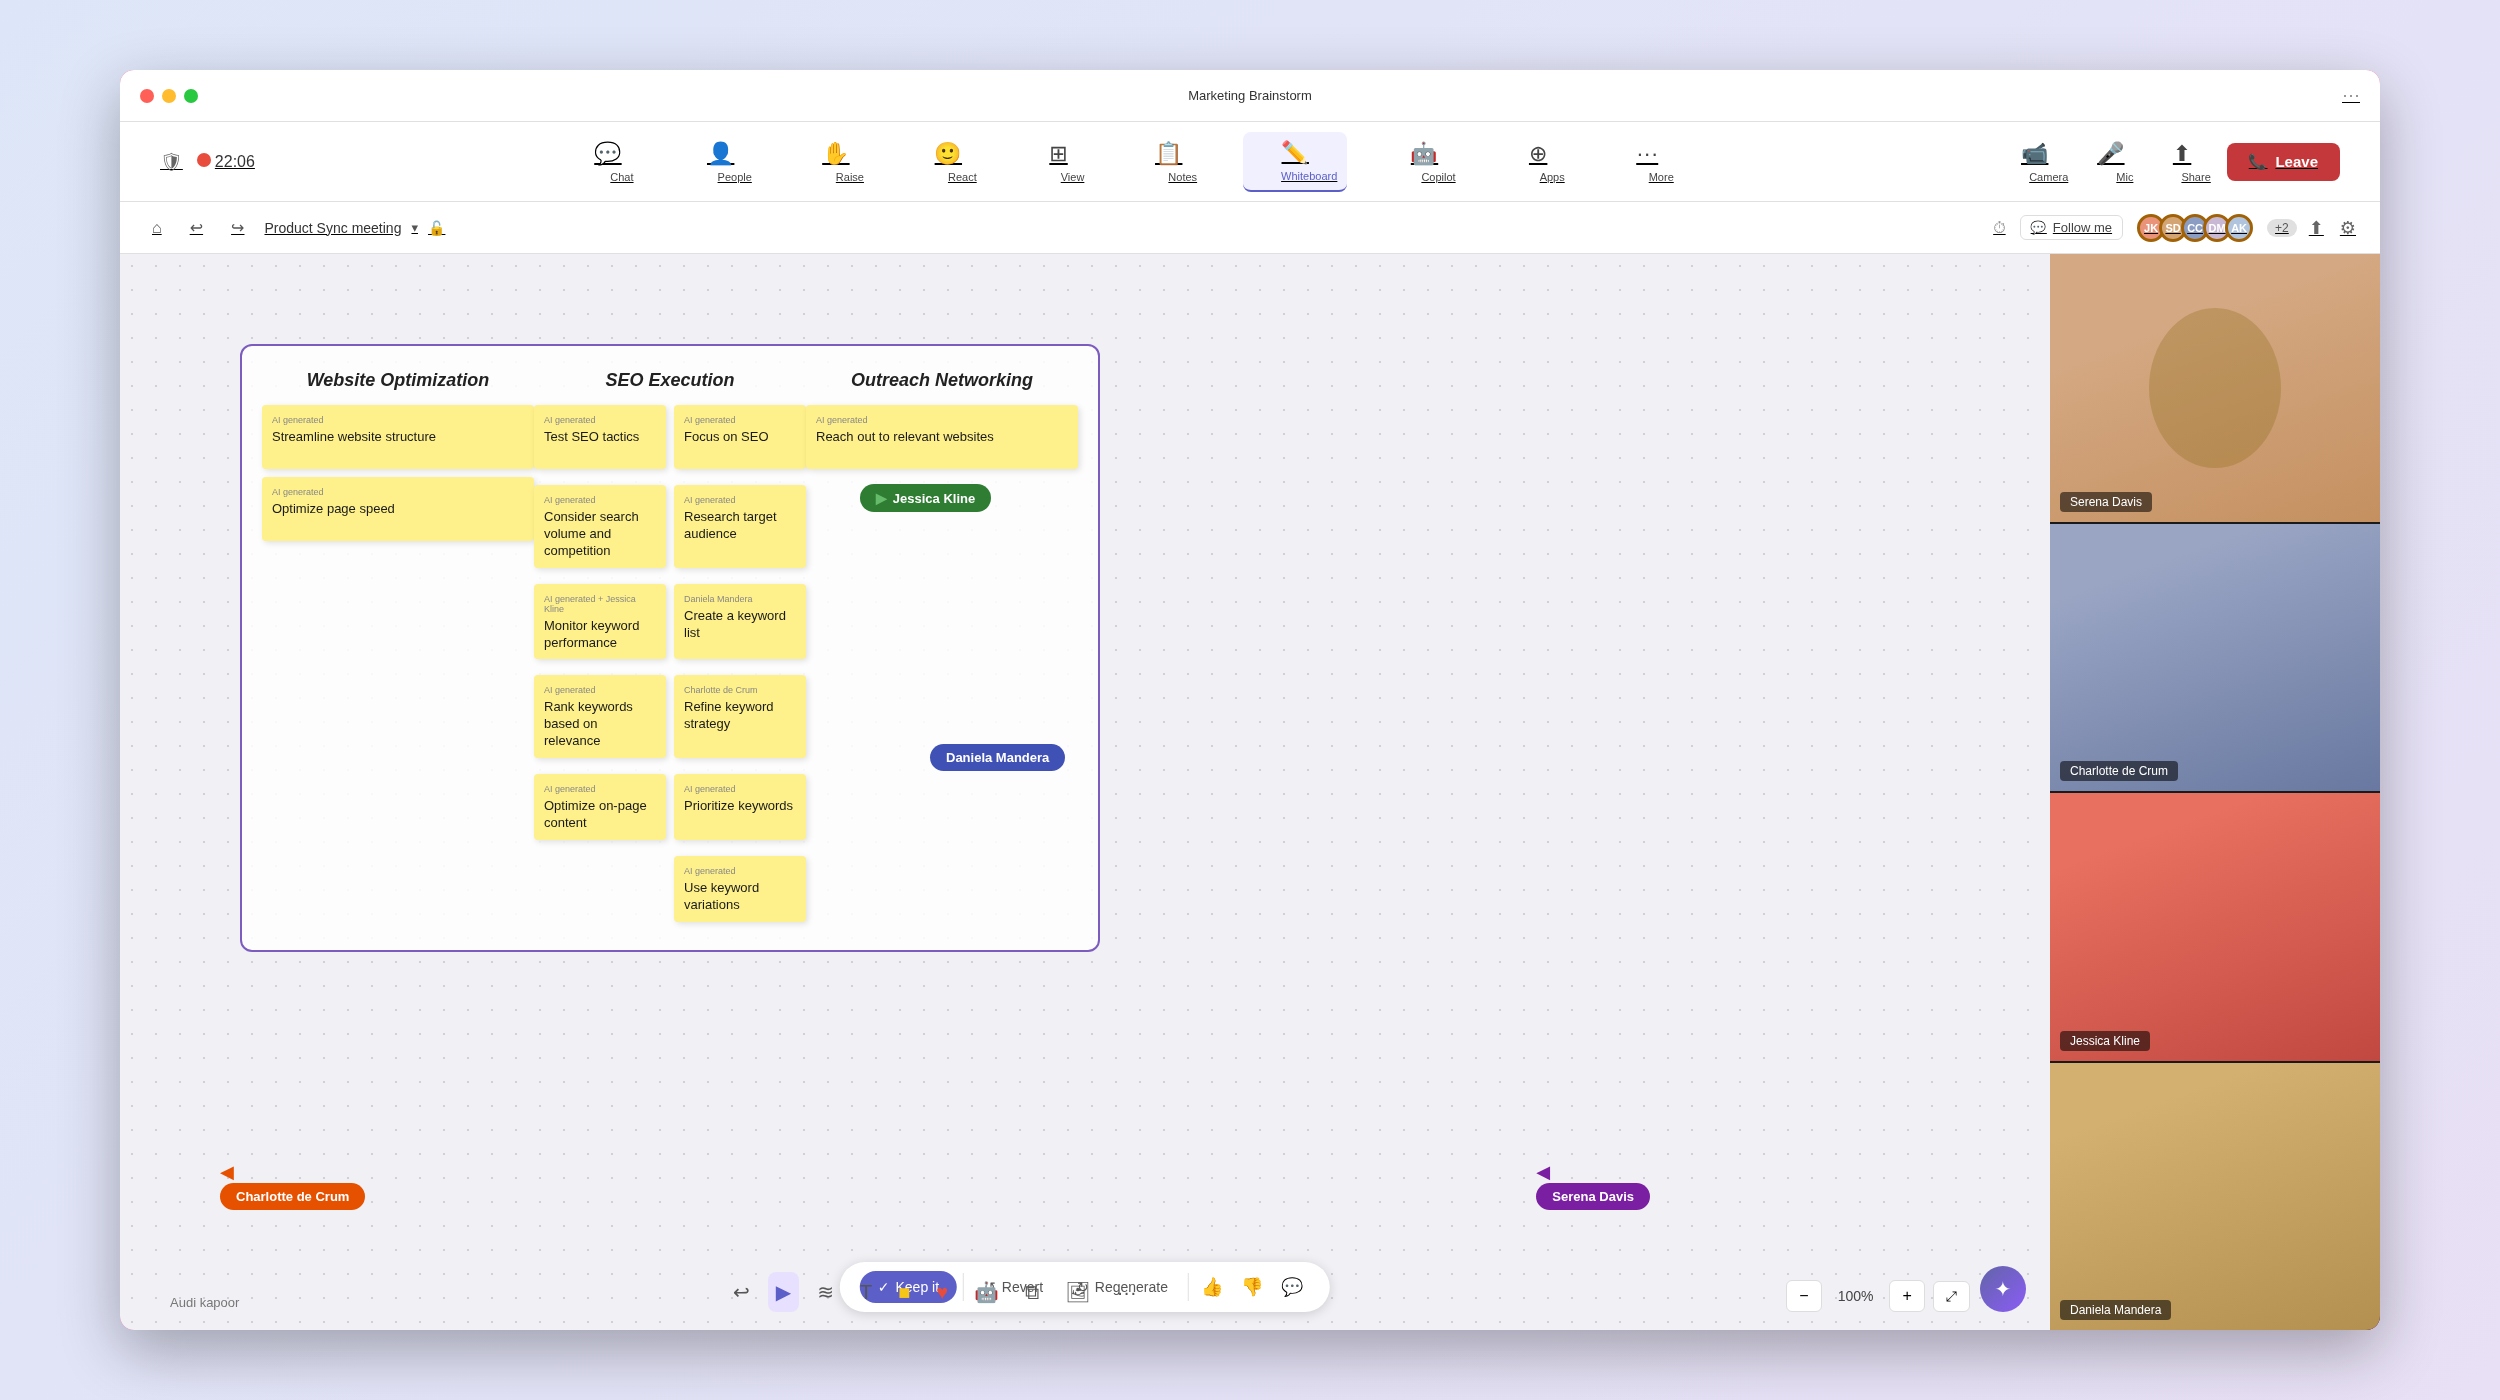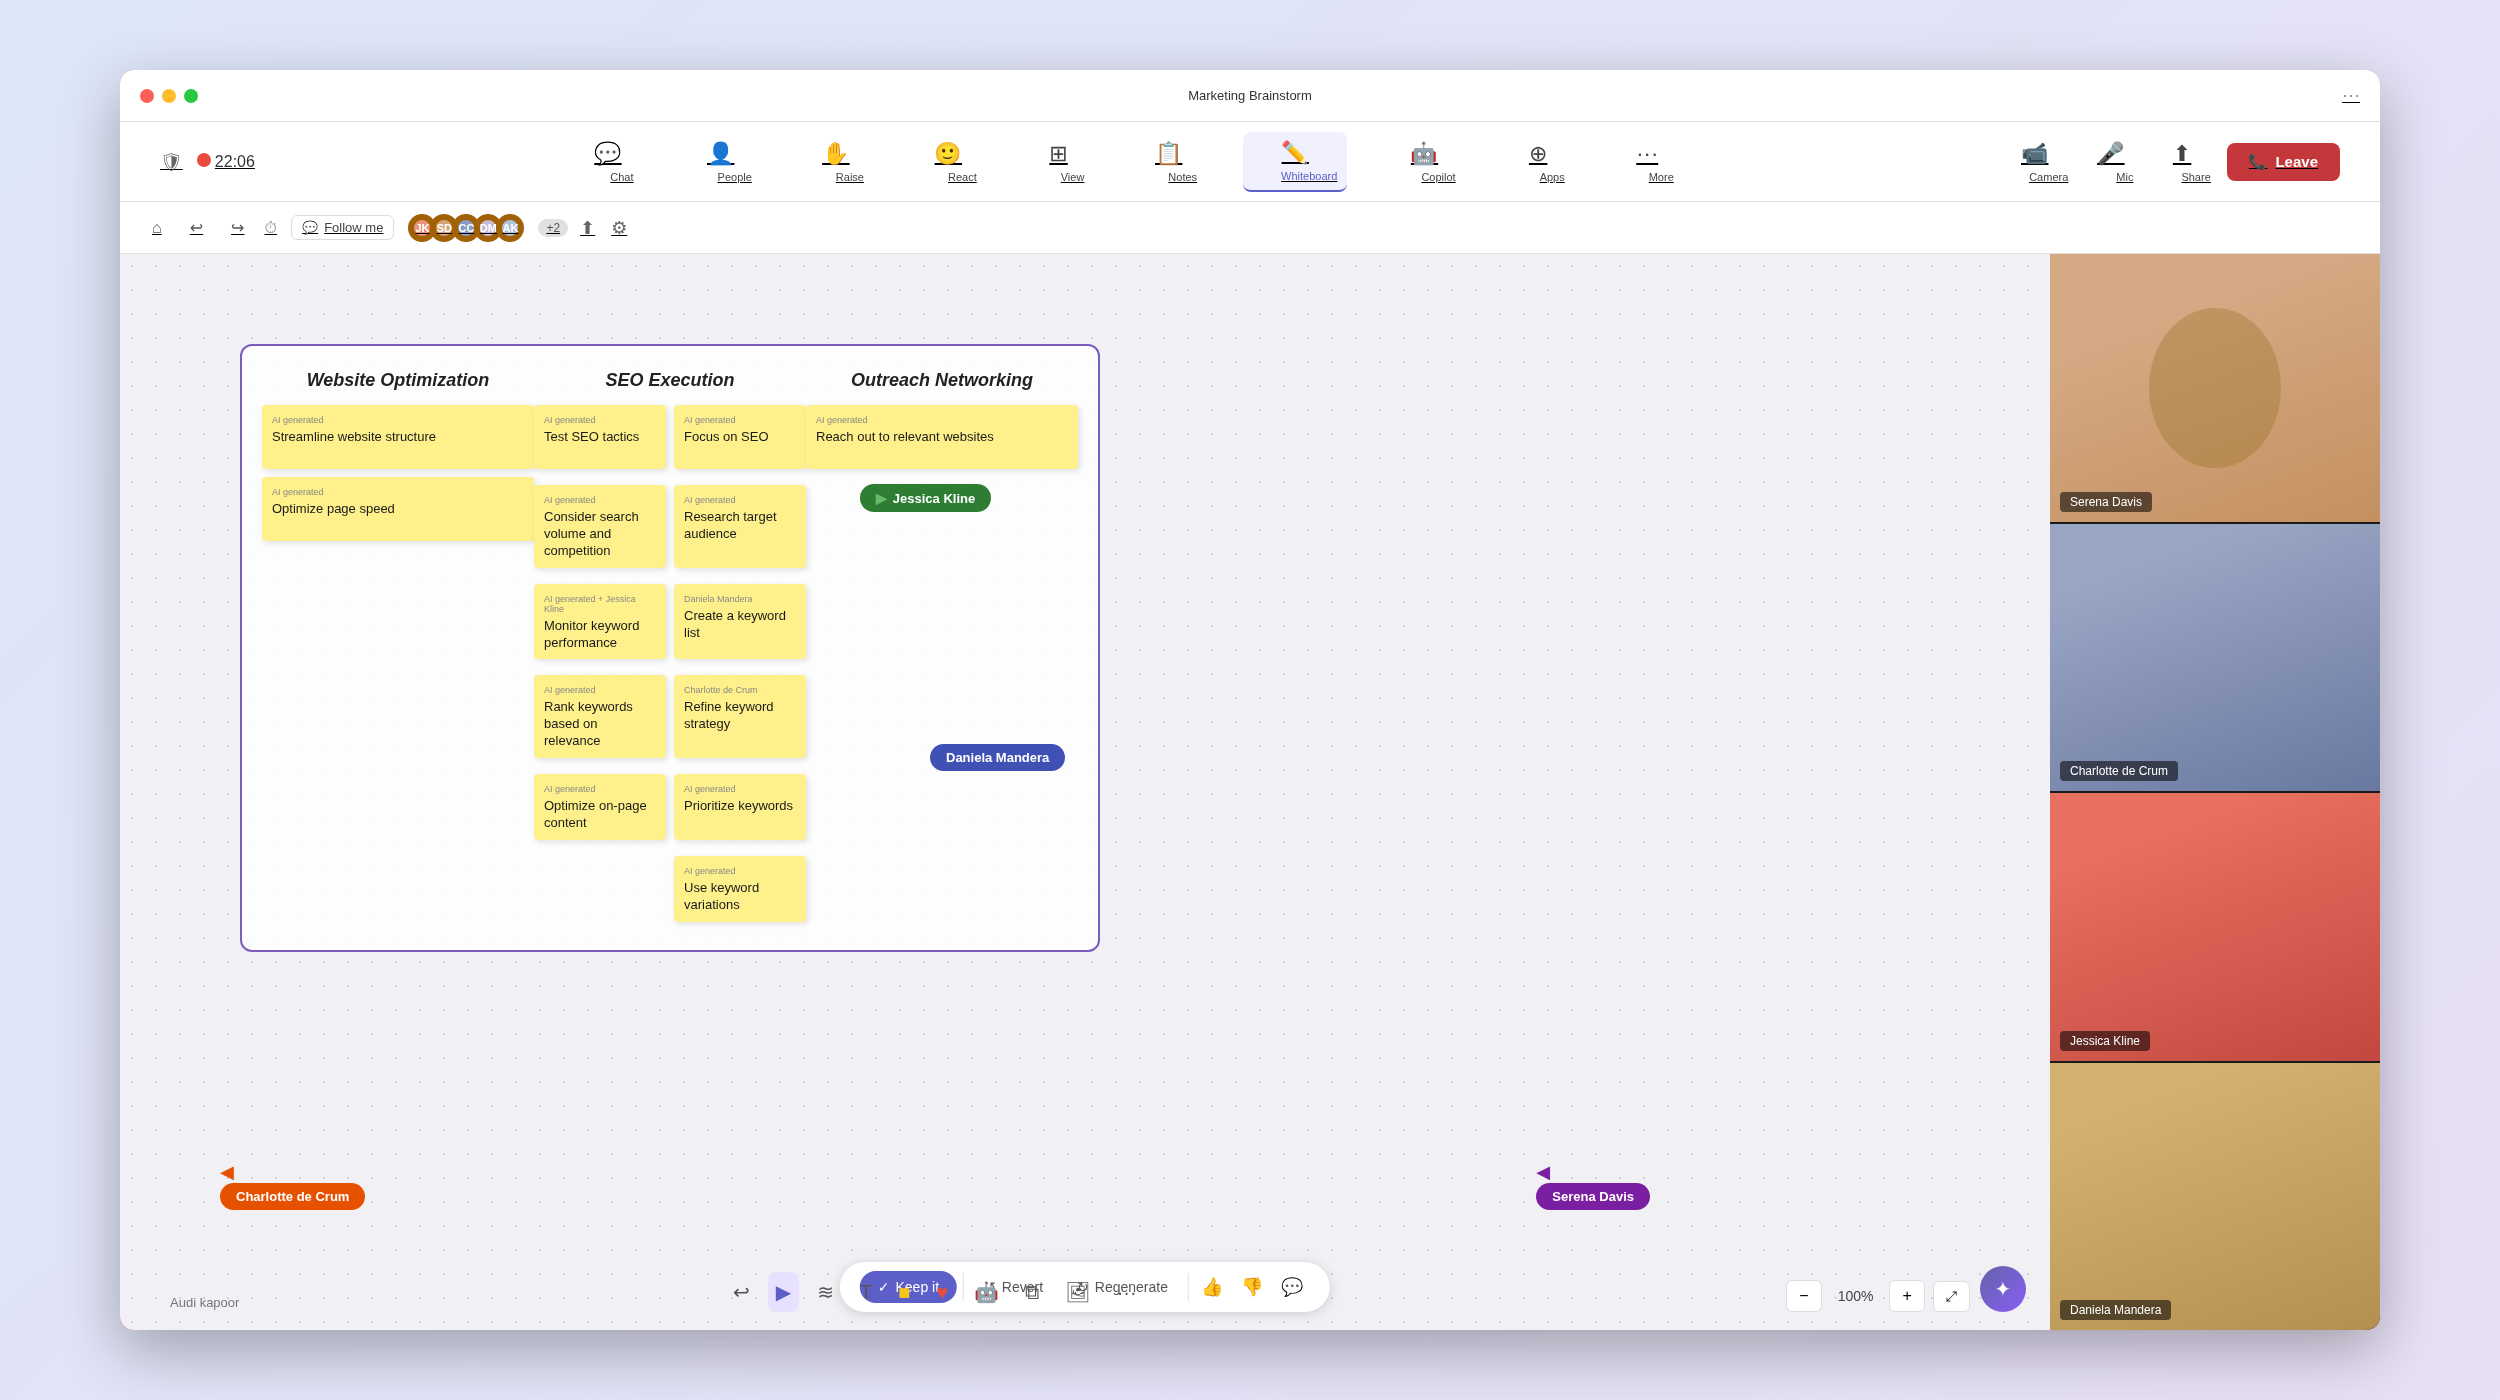--- a/index.html
+++ b/index.html
@@ -181,21 +181,21 @@
     }
     .avatar-cluster {
       display: flex;
       align-items: center;
       gap: -6px;
     }
     .avatar-sm {
       width: 28px;
       height: 28px;
       border-radius: 50%;
-      border: 6px solid #a16207;
+      border: 3px solid #a16207;
       margin-left: -6px;
       font-size: 11px;
       display: flex;
       align-items: center;
       justify-content: center;
       color: #fff;
       font-weight: 600;
     }
     .badge-count {
       background: #e0e0e0;
@@ -485,20 +485,25 @@
 
   <div class="secondary-toolbar">
     <div class="sec-btn">
       <span class="sec-icon">⌂</span>
     </div>
     <div class="sec-btn">
       <span class="sec-icon">↩</span>
     </div>
     <div class="sec-btn">
       <span class="sec-icon">↪</span>
+    </div>
+    <div class="breadcrumb-area">
+      <span class="breadcrumb-label">Product Sync meeting</span>
+      <span style="font-size:13px;color:#555;cursor:pointer;">▾</span>
+      <span style="font-size:14px;color:#888;">🔓</span>
     </div>
     <div style="display:flex;align-items:center;gap:14px;">
       <span style="font-size:16px;color:#888;">⏱</span>
       <div class="follow-me-btn">
         <span>💬</span>
         <span>Follow me</span>
       </div>
       <div class="avatar-cluster">
         <div class="avatar-sm" style="background:#e8937a;margin-left:0;">JK</div>
         <div class="avatar-sm" style="background:#d4a574;">SD</div>

